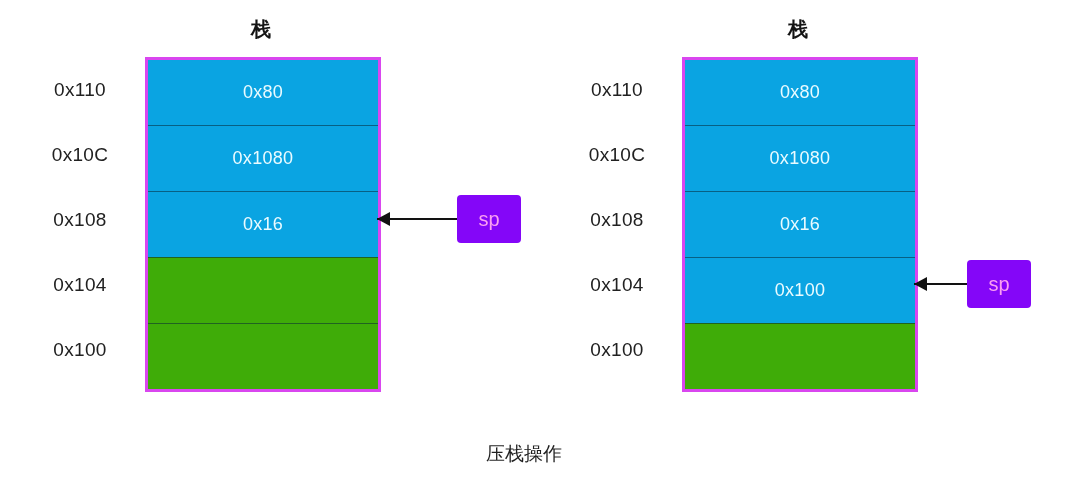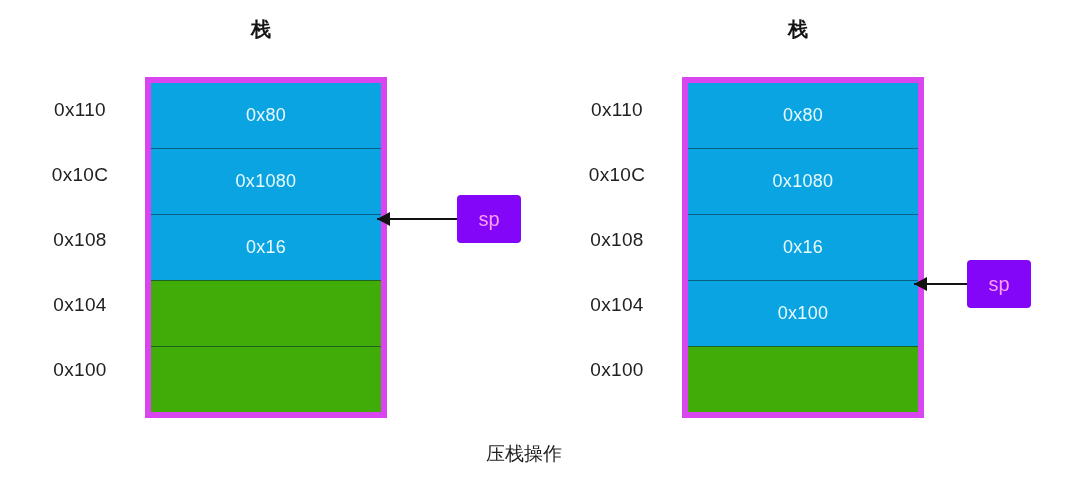--- a/index.html
+++ b/index.html
@@ -11,29 +11,29 @@
 
   .stack-group { position:absolute; top:12px; width:500px; }
   #group-left  { left:35px; }
   #group-right { left:572px; }
 
   .stack-title {
     margin-left:110px; width:232px; height:45px; line-height:34px;
     text-align:center; font-size:20px; font-weight:700; color:#141414;
   }
 
-  .group-body { display:flex;margin-top:20px; }
+  .group-body { display:flex; }
 
   .addr-col { width:90px; margin-right:20px; }
   .addr {
     height:65px; line-height:65px; text-align:center;
     font-size:19px; color:#212121; letter-spacing:0.3px;
   }
 
-  .stack-box { width:230px; border:6px solid #d946ef; }
+  .stack-box { width:230px; border:3px solid #d946ef; }
   .cell {
     height:65px; line-height:65px; text-align:center;
     font-size:18px; color:#eafbff; letter-spacing:0.3px;
   }
   .cell + .cell { border-top:1px solid rgba(8,40,55,0.55); }
   .cell.filled { background:#0aa4e2; }
   .cell.empty  { background:#3fac08; }
 
   .sp-arrow { position:absolute; height:2px; background:#121212; }
   .sp-arrow .head {

